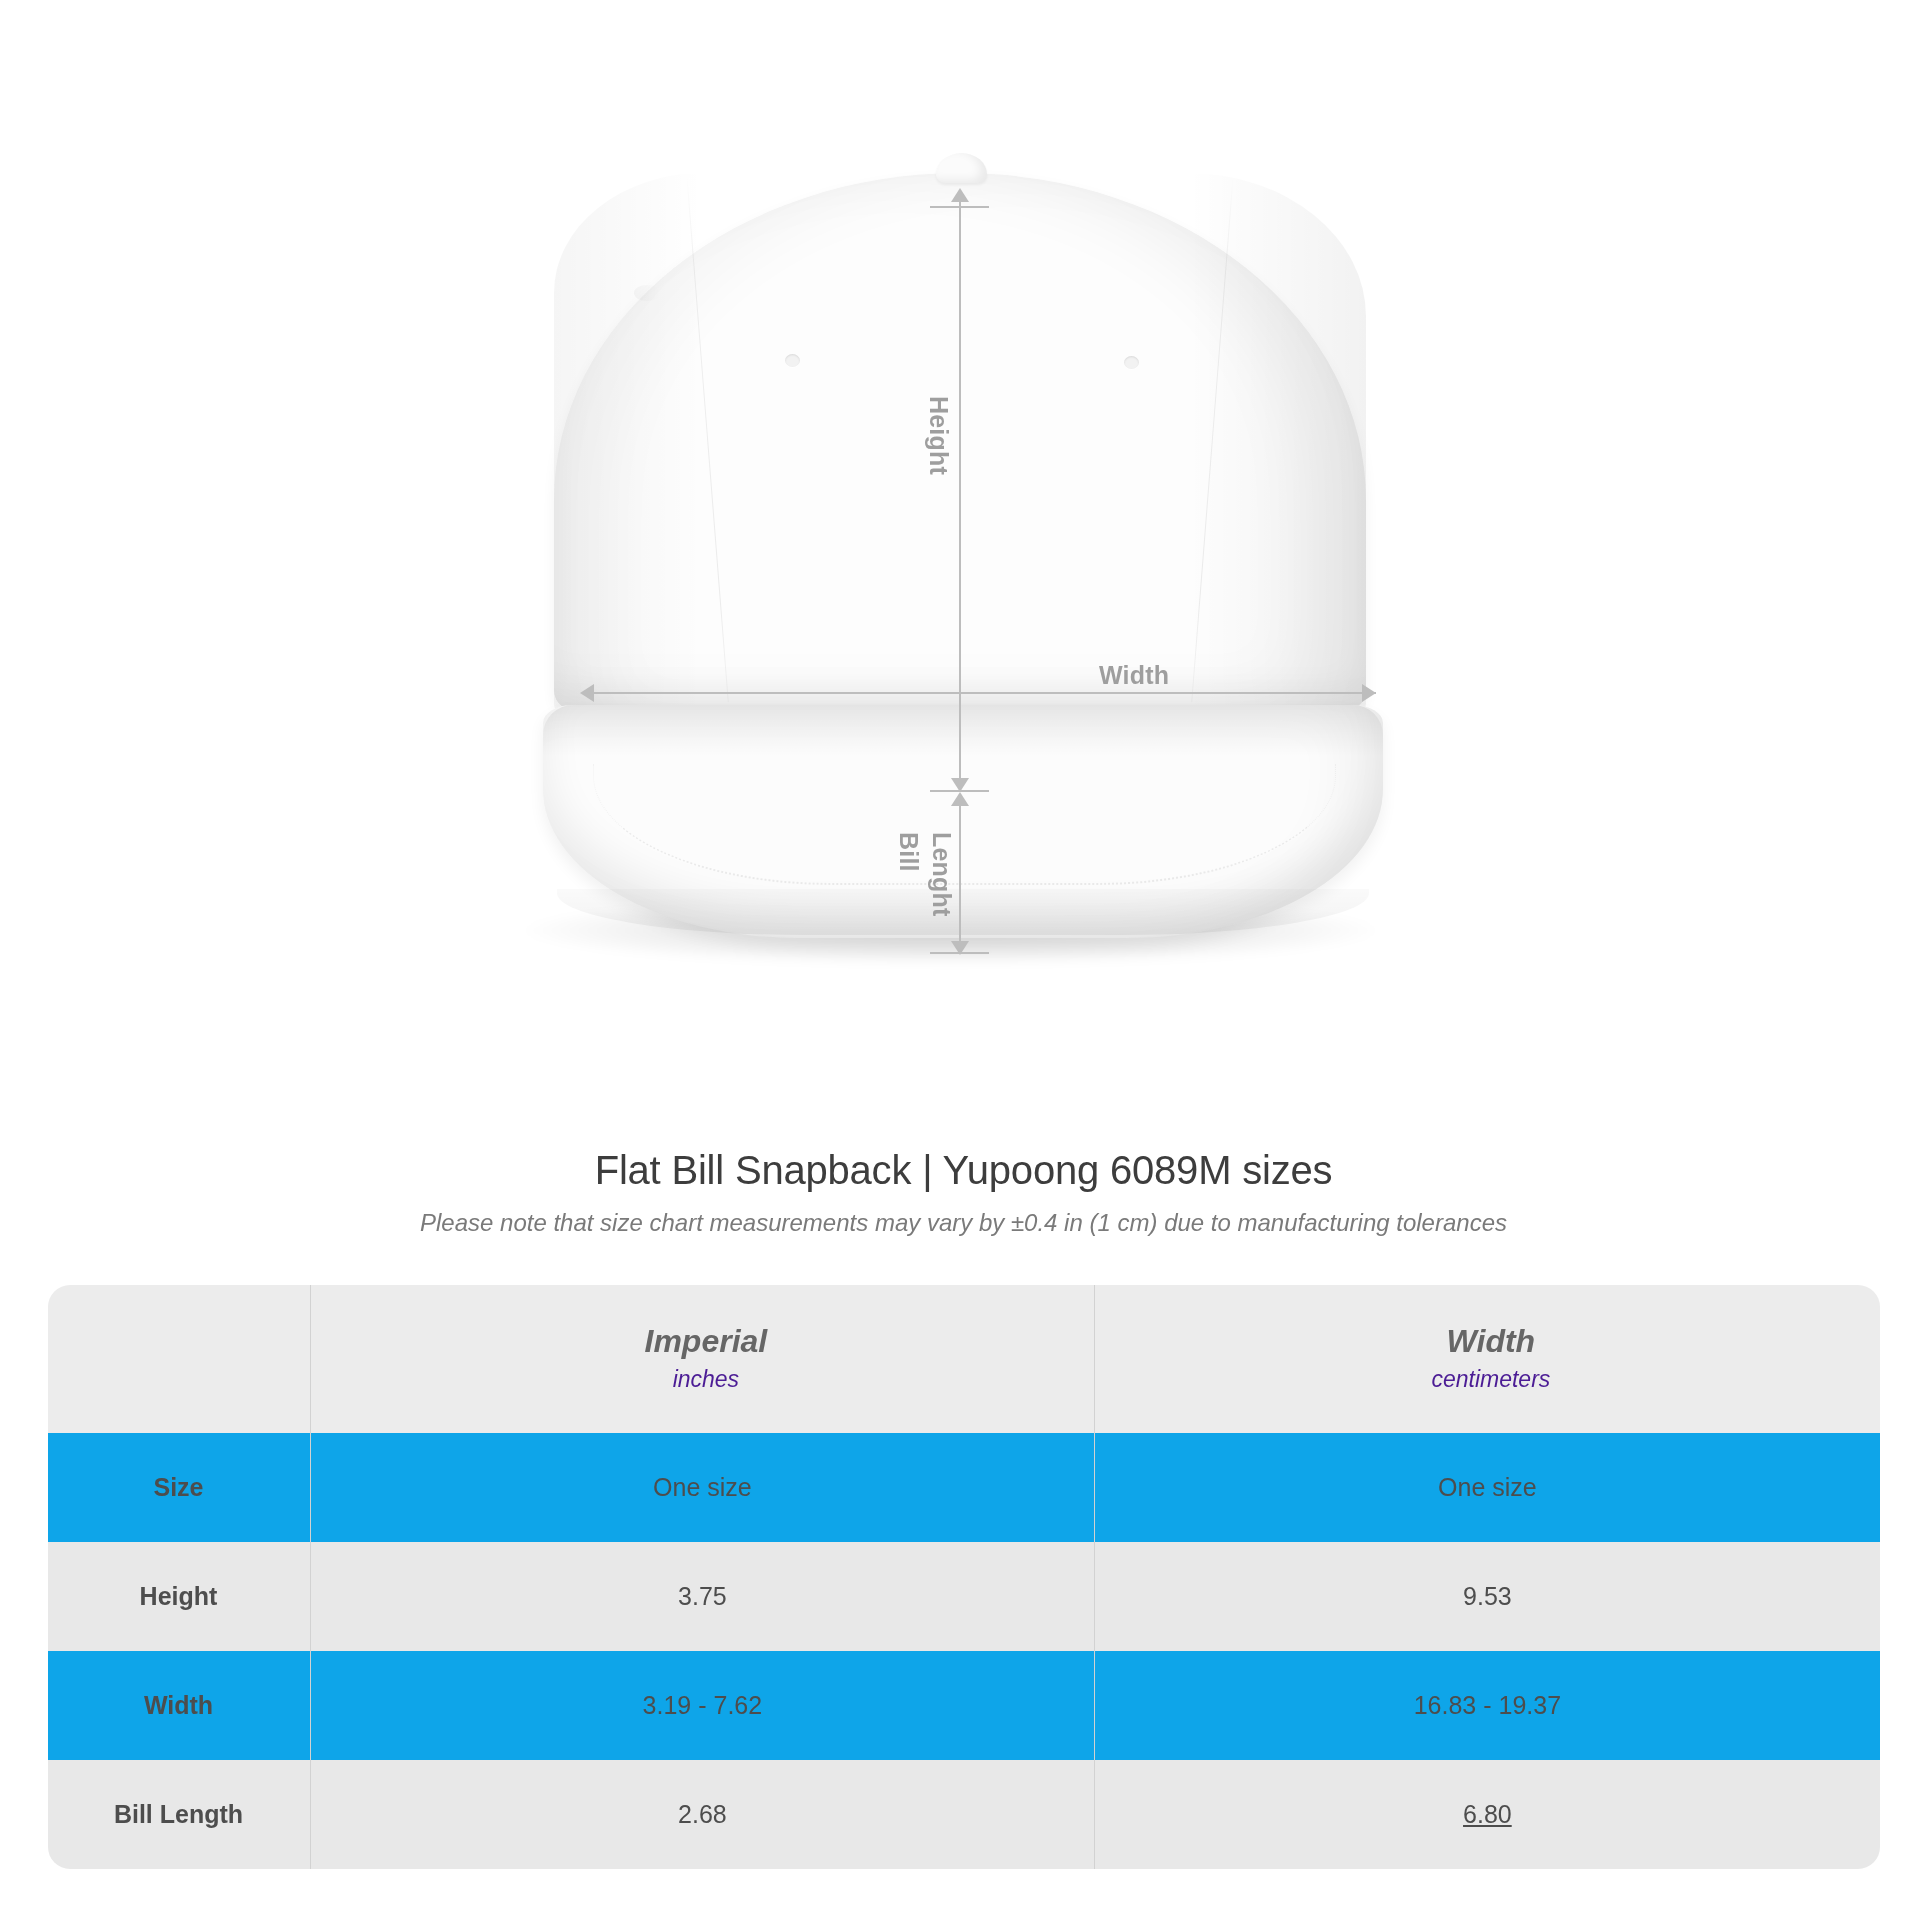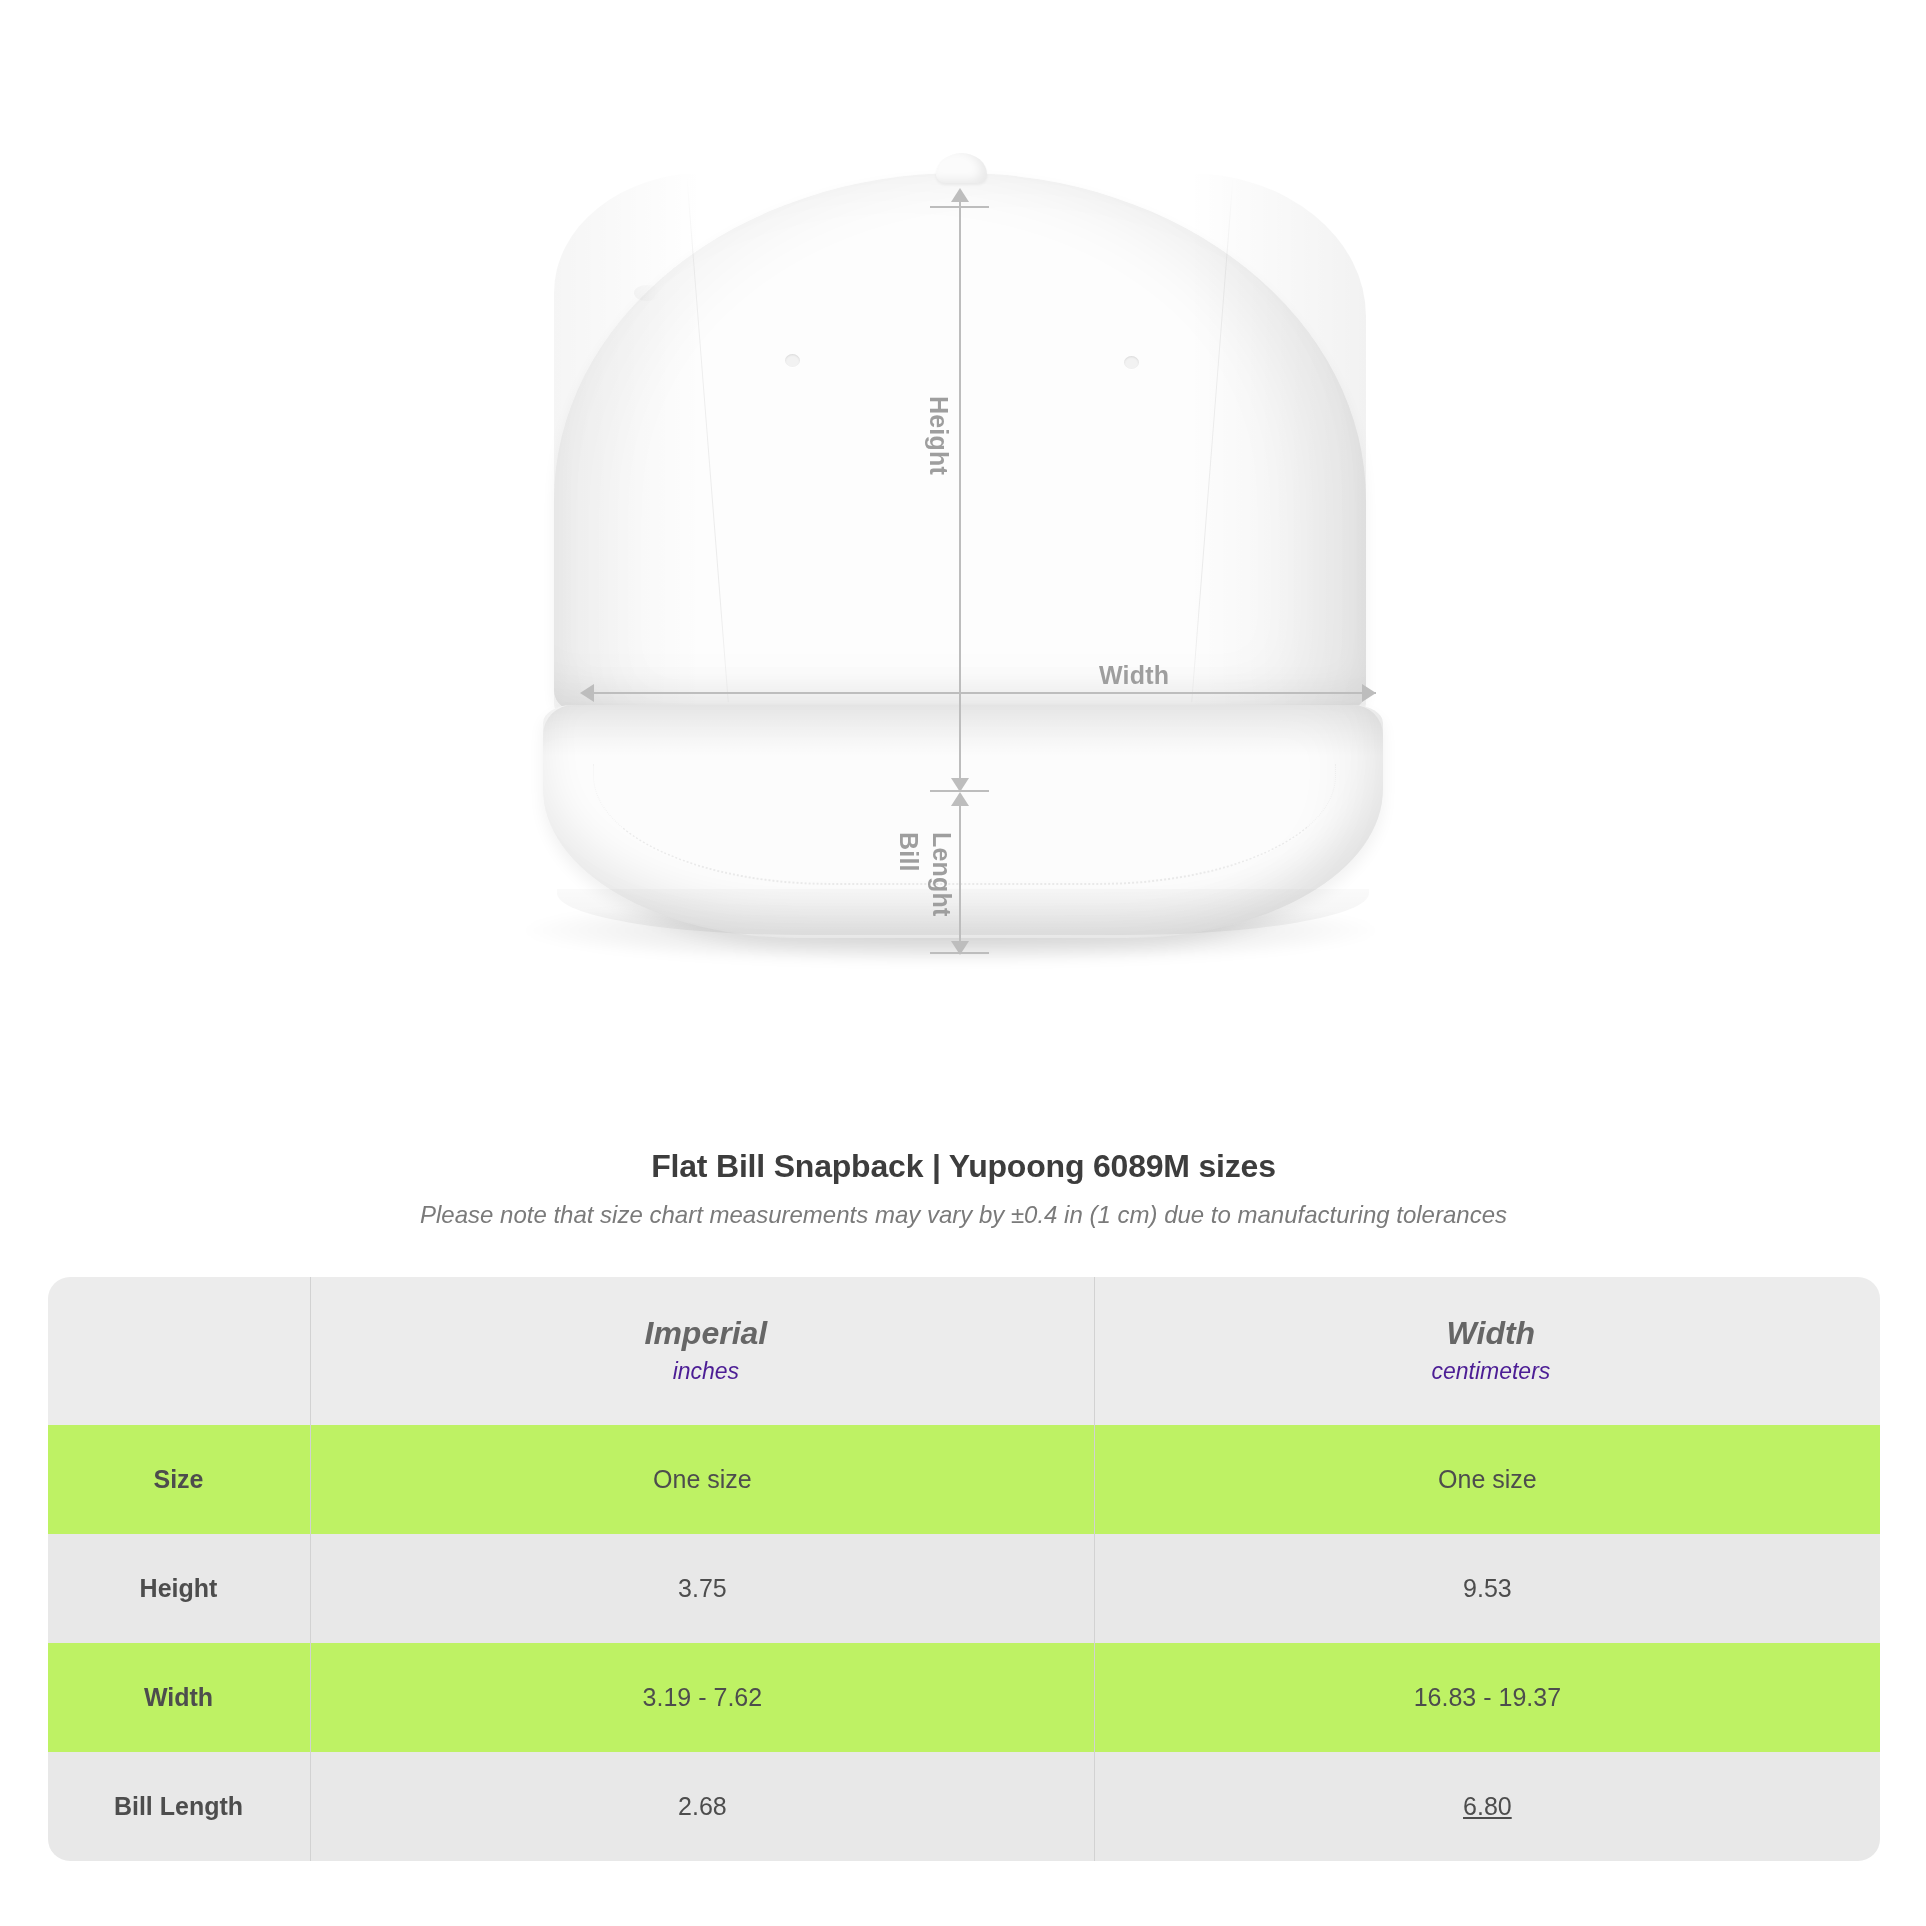--- a/index.html
+++ b/index.html
@@ -208,22 +208,22 @@
     text-align: center;
     line-height: 1.05;
   }
 
   
   .title-block {
     text-align: center;
     margin-top: 99px;
   }
   .chart-title {
-    font-size: 32px;
-    font-weight: bold;
+    font-size: 40px;
+    font-weight: normal;
     color: #3d3d3d;
     letter-spacing: -0.2px;
   }
   .chart-note {
     margin-top: 16px;
     font-size: 24px;
     font-style: italic;
     color: #7a7a7a;
   }
 
@@ -271,21 +271,21 @@
     margin-top: 6px;
   }
 
   tr.data-row td {
     padding: 40px 0;
   }
   tr.shaded td {
     background: #e8e8e8;
   }
   tr.plain td {
-    background: #bef264;
+    background: #0ea5e9;
   }
   td.row-label {
     font-weight: bold;
     color: #575757;
     width: 255px;
   }
   
   td.sep-left, th.sep-left {
     border-left: 1px solid #d2d2d2;
   }

